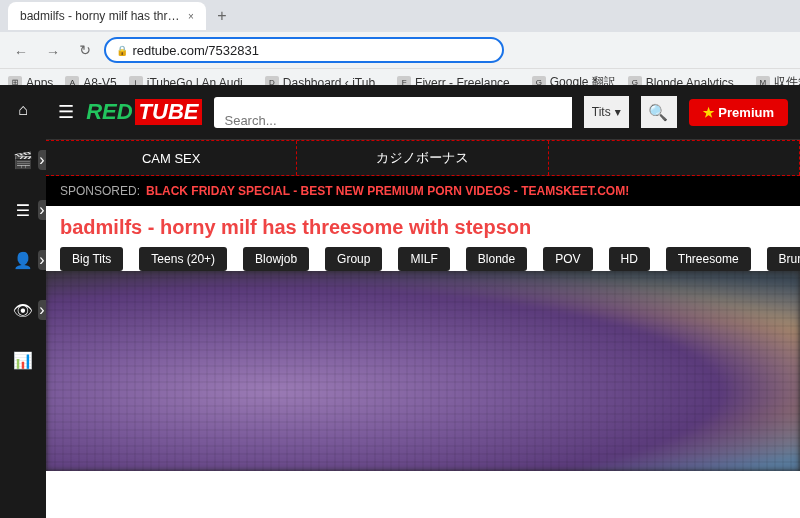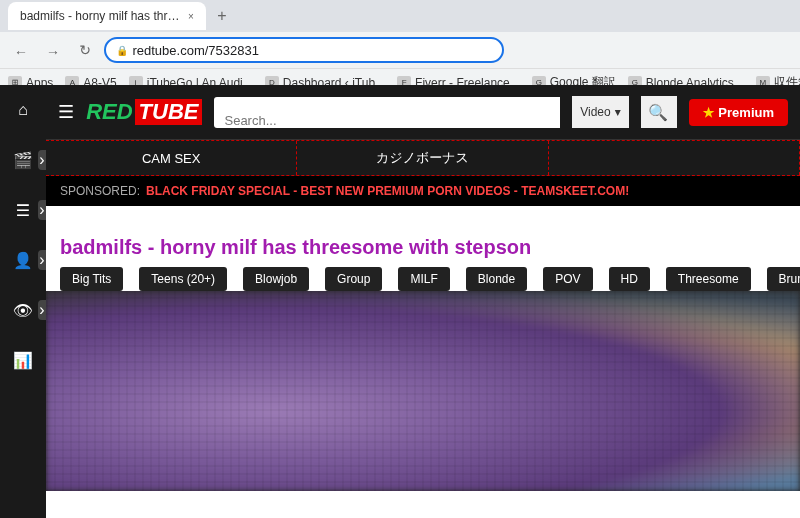--- a/index.html
+++ b/index.html
@@ -46,21 +46,21 @@
     
     .nav-strip { position: absolute; left: 46px; top: 140px; right: 0; height: 36px; background: #1a1a1a; display: flex; align-items: center; border-bottom: 1px dashed #c00; border-top: 1px dashed #c00; z-index: 4; }
     .nav-strip-item { flex: 1; text-align: center; color: #fff; font-size: 13px; cursor: pointer; border-right: 1px dashed #c00; height: 100%; display: flex; align-items: center; justify-content: center; }
 
     
     .main-content { position: absolute; left: 46px; top: 176px; right: 0; bottom: 0; background: #fff; overflow: hidden; }
     .sponsored-bar { background: #000; color: #fff; padding: 8px 14px; font-size: 12px; display: flex; align-items: center; gap: 6px; }
     .sponsored-label { color: #aaa; text-align: center; }
     .sponsored-link { color: #f44; font-weight: bold; font-size: 12px; }
 
-    .video-title { font-size: 20px; font-weight: bold; color: #a21caf; padding: 10px 14px 8px; margin-top: 20px; }
+    .video-title { font-size: 20px; font-weight: bold; color: #ef4444; padding: 10px 14px 8px; }
     .tags-row { display: flex; gap: 16px; padding: 0 14px 0; flex-wrap: nowrap; overflow: hidden; }
     .tag { background: #222; color: #fff; border-radius: 3px; padding: 5px 12px; font-size: 12px; white-space: nowrap; cursor: pointer; }
 
     .video-area { background: #2a2a2a; width: 100%; height: 200px; position: relative; overflow: hidden; }
     
     .pixel-overlay { position: absolute; top: 0; left: 0; width: 100%; height: 100%; background:
       repeating-linear-gradient(0deg, rgba(0,0,0,0.05) 0px, rgba(0,0,0,0.05) 2px, transparent 2px, transparent 8px),
       repeating-linear-gradient(90deg, rgba(0,0,0,0.05) 0px, rgba(0,0,0,0.05) 2px, transparent 2px, transparent 8px); }
     .blurred-content { width: 100%; height: 100%; background:
       radial-gradient(ellipse at 30% 60%, #9b7bb5 0%, #7a5a9a 30%, #5a3a7a 60%, transparent 80%),
@@ -156,21 +156,21 @@
   <div class="site-header">
     <span class="hamburger">☰</span>
     <div class="logo">
       <span class="logo-red">RED</span>
         <span class="logo-tube">TUBE</span>
     </div>
     <div class="search-bar">
       <input class="search-input" type="text" placeholder="Search..." style="">
     </div>
     <div class="search-type">
-      <span>Video</span>
+      <span>Tits</span>
       <span>▾</span>
     </div>
     <div class="search-btn">
       <span>🔍</span>
     </div>
     <button class="premium-btn">
       <span class="star-icon">★</span>
       <span>Premium</span>
     </button>
   </div>

